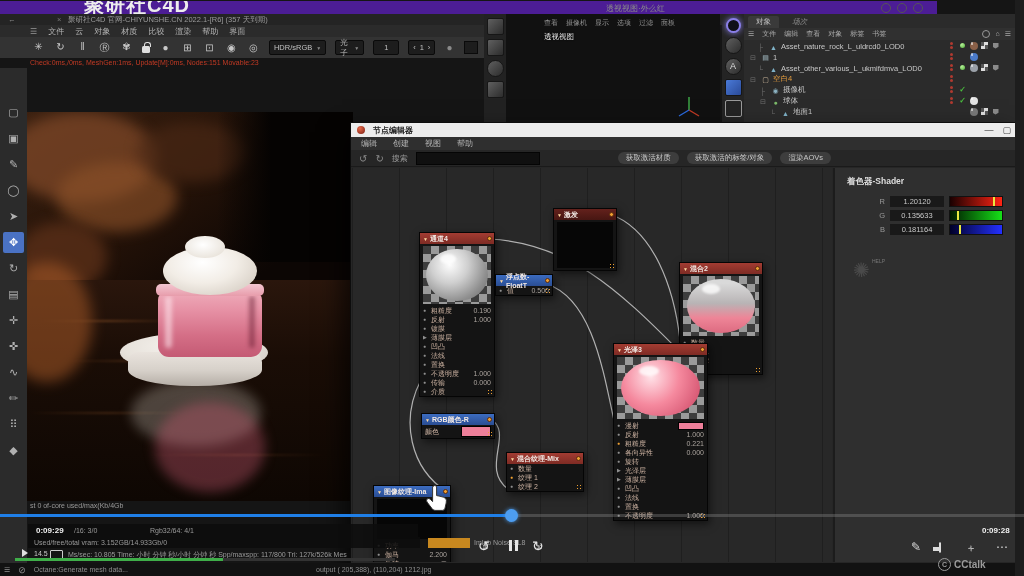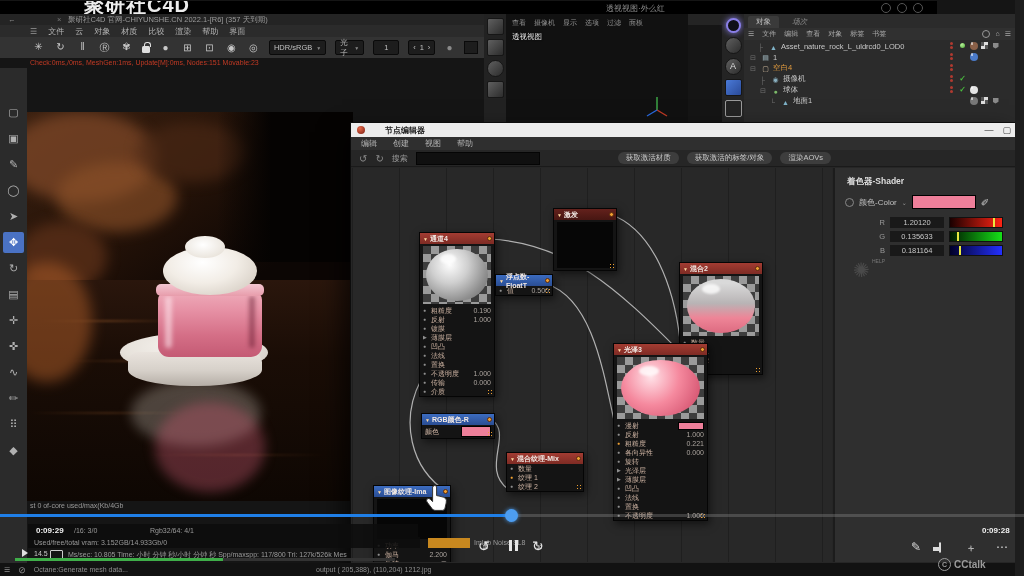--- a/index.html
+++ b/index.html
@@ -1,20 +1,20 @@
 <!DOCTYPE html>
 <html><head>
 <meta charset="utf-8">
 <style>
   html,body{margin:0;padding:0;background:#000;}
   #stage{position:relative;width:1024px;height:576px;overflow:hidden;background:#151515;
          font-family:"Liberation Sans",sans-serif;font-size:8px;color:#b8b8b8;}
   .abs{position:absolute;}
   
-  #topstrip{left:0;top:1px;width:937px;height:14px;background:#000000;overflow:hidden;}
+  #topstrip{left:0;top:1px;width:937px;height:14px;background:#4c1d95;overflow:hidden;}
   #biglogo{left:84px;top:-9px;font-size:20px;font-weight:bold;color:#ededed;letter-spacing:1px;}
   #watermark{left:606px;top:2px;font-size:8px;color:#8a8a8a;}
   .wincirc{width:8px;height:8px;border:1px solid #555;border-radius:50%;display:inline-block;margin-left:6px;}
   #titlebar{left:0;top:14px;width:1024px;height:11px;background:#242424;color:#9a9a9a;font-size:7.5px;line-height:11px;}
   #menubar{left:0;top:25px;width:485px;height:12px;background:#2b2b2b;display:flex;align-items:center;gap:11px;padding-left:30px;}
   #menubar span{color:#b4b4b4;font-size:8px;}
   #c4dtoolbar{left:0;top:37px;width:485px;height:21px;background:#333;display:flex;align-items:center;gap:9px;padding-left:32px;}
   .tbi{color:#c8c8c8;font-size:10px;width:13px;text-align:center;}
   .lock{width:10px;height:7px;background:#e0e0e0;border-radius:1.5px;position:relative;margin-top:4px;}
   .lock::before{content:'';position:absolute;top:-4px;left:2px;width:5px;height:4px;border:1.5px solid #e0e0e0;border-bottom:none;border-radius:3px 3px 0 0;}
@@ -40,21 +40,21 @@
          background:linear-gradient(180deg,#efacba 0%,#e690a4 30%,#d46e86 68%,#c45a74 100%);}
   .jarhl{left:138px;top:184px;width:7px;height:52px;border-radius:4px;background:rgba(255,235,240,.55);filter:blur(2px);}
   .jarhr{left:222px;top:184px;width:6px;height:52px;border-radius:4px;background:rgba(90,20,40,.45);filter:blur(2px);}
   .dishtop{left:93px;top:221px;width:148px;height:39px;border-radius:50%;
          background:radial-gradient(ellipse at 45% 35%,#f7f4f0 0%,#e7e2db 55%,#c9c2ba 100%);}
   .dishside{left:101px;top:240px;width:134px;height:34px;border-radius:10px 10px 48% 48%;
          background:linear-gradient(180deg,#e9e3dd 0%,#d6d0c9 55%,#b5aea6 100%);}
   .refl{filter:blur(6px);border-radius:50%;}
   
   .cubeic{width:15px;height:15px;border-radius:2px;background:linear-gradient(135deg,#606060,#2c2c2c);border:1px solid #161616;margin:4px auto;}
-  #vp2{left:506px;top:14px;width:182px;height:108px;background:#111;overflow:hidden;}
+  #vp2{left:506px;top:14px;width:182px;height:108px;background:#111;overflow:hidden;padding-left:32px;}
   #vp2 .vmenu{display:flex;gap:8px;padding:4px 0 0 6px;color:#909090;font-size:7px;}
   #vp2label{color:#e8e8e8;font-size:7.5px;text-shadow:0 0 2px #000;margin:4px 0 0 6px;}
   
   #om{left:744px;top:14px;width:271px;height:108px;background:#2b2b2b;overflow:hidden;}
   .omtab{display:inline-block;padding:1px 8px;font-size:7.5px;color:#c8c8c8;background:#3a3a3a;border-radius:2px 2px 0 0;margin-right:3px;}
   .omtab.dim{background:transparent;color:#8a8a8a;font-style:italic;}
   #ommenus{display:flex;gap:8px;align-items:center;height:12px;padding-left:4px;background:#303030;font-size:7px;color:#a8a8a8;}
   .trow{position:relative;display:flex;align-items:flex-end;height:11px;gap:3px;font-size:7.5px;color:#c8c8c8;}
   .tpre{color:#707070;width:8px;font-size:7px;}
   .ticon{font-size:7px;width:9px;text-align:center;}
@@ -63,21 +63,21 @@
   .dots{display:flex;flex-direction:column;gap:1px;}
   .dots i{width:3px;height:3px;border-radius:50%;background:#b03a30;}
   .gdot{width:5px;height:5px;border-radius:50%;background:radial-gradient(circle at 35% 30%,#b8f09a,#4fae3a);}
   .chk{color:#4abf3f;font-size:8px;font-weight:bold;}
   .tball{width:8px;height:8px;border-radius:50%;position:relative;}
   .tball::after{content:'';position:absolute;left:15%;top:10%;width:35%;height:30%;border-radius:50%;background:rgba(255,255,255,.6);}
   .chki{width:7px;height:7px;background:conic-gradient(#ddd 25%,#555 0 50%,#ddd 0 75%,#555 0) 0 0/7px 7px;}
   .tagi{width:6px;height:6px;background:#8a8a8a;clip-path:polygon(0 0,100% 0,100% 70%,50% 100%,0 70%);}
   
   #newin{left:350px;top:122px;width:665px;height:441px;background:#262626;box-shadow:-8px 10px 22px rgba(0,0,0,.65);border:1px solid #0d0d0d;}
-  #netitle{left:0;top:0;width:100%;height:14px;background:#ececec;display:flex;align-items:center;gap:20px;padding-left:6px;box-sizing:border-box;}
+  #netitle{left:0;top:0;width:100%;height:14px;background:#ececec;display:flex;align-items:center;gap:8px;padding-left:6px;box-sizing:border-box;}
   #netitle .ttext{color:#222;font-size:8px;font-weight:bold;}
   .neball{width:8px;height:8px;border-radius:50%;background:radial-gradient(circle at 35% 30%,#e86a4a,#7a1e12);}
   .wbtn{color:#444;font-size:9px;width:18px;text-align:center;}
   #nemenu{left:0;top:14px;width:100%;height:13px;background:#2f2f2f;display:flex;gap:16px;align-items:center;padding-left:10px;box-sizing:border-box;font-size:8px;color:#b4b4b4;}
   #netools{left:0;top:27px;width:100%;height:17px;background:#262626;border-bottom:1px solid #1a1a1a;display:flex;align-items:center;gap:8px;padding-left:8px;box-sizing:border-box;}
   #nesearch{width:122px;height:11px;background:#101010;border:1px solid #050505;}
   .nepill{height:12px;background:#3d3d3d;border-radius:6px;color:#c8c8c8;font-size:7.5px;display:flex;align-items:center;padding:0 8px;}
   #necanvas{left:1px;top:45px;width:480px;height:394px;background:#282828;
      background-image:linear-gradient(90deg,rgba(0,0,0,.22) 1px,transparent 1px);background-size:47px 100%;overflow:hidden;}
   
@@ -349,20 +349,36 @@
             <span class="dots s1">
               <i></i>
               <i></i>
             </span>
 
             <span class="tball s3" style="background: rgb(74, 122, 200);"></span>
 
           </span>
         </div>
 
+        <div class="trow" style="padding-left: 14px;">
+          <span class="tpre">└</span>
+          <span class="ticon" style="color: rgb(127, 178, 200);">▲</span>
+          <span>Asset_other_various_L_ukmifdmva_LOD0</span>
+          <span class="tcluster">
+            <span class="dots s1">
+              <i></i>
+              <i></i>
+            </span>
+            <span class="gdot s2"></span>
+
+            <span class="tball s3" style="background: rgb(154, 160, 168);"></span>
+            <span class="chki s4"></span>
+            <span class="tagi s5"></span>
+          </span>
+        </div>
 
         <div class="trow" style="padding-left: 6px;">
           <span class="tpre">⊟</span>
           <span class="ticon" style="color: rgb(200, 180, 154);">▢</span>
           <span style="color: rgb(224, 154, 62);">空白4</span>
           <span class="tcluster">
             <span class="dots s1">
               <i></i>
               <i></i>
             </span>
@@ -719,27 +735,20 @@
               <span class="ndot">●</span>
               <span class="nlabel">反转</span>
               <span class="nval">▢</span>
             </div>
         </span>
       </div>
     </div>
 
     <div class="abs" id="nepanel">
       <div id="peheading" style="padding:8px 0 0 12px;">着色器-Shader</div>
-      <div style="display:flex;align-items:center;gap:5px;padding:7px 0 0 10px;">
-        <span style="width:7px;height:7px;border:1px solid #888;border-radius:50%;"></span>
-        <span style="color:#c0c0c0;">颜色-Color</span>
-        <span style="color:#999;font-size:6px;">⌄</span>
-        <span class="pesw"></span>
-        <span style="color:#ccc;font-size:10px;">✐</span>
-      </div>
       <div style="padding:6px 0 0 40px;">
 
           <div class="ch">
             <span class="chk2">R</span>
             <span class="chv">1.20120</span>
             <span class="chbar" style="background: linear-gradient(90deg, rgb(26, 0, 0), rgb(255, 36, 20));">
               <i class="chm" style="left: 83%;"></i>
             </span>
           </div>
 

